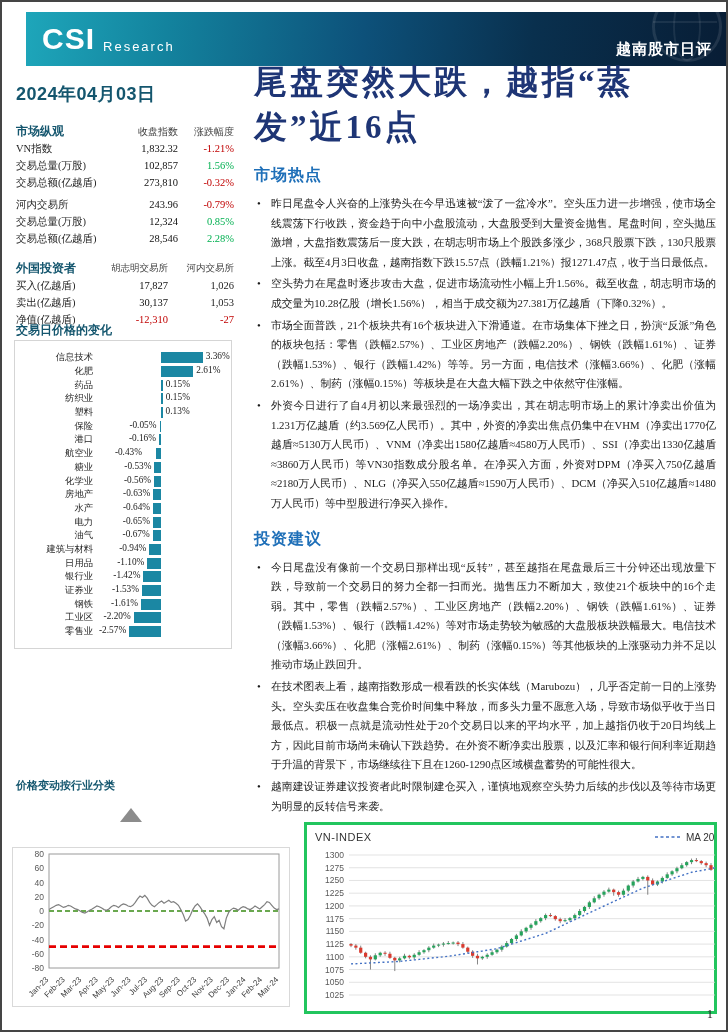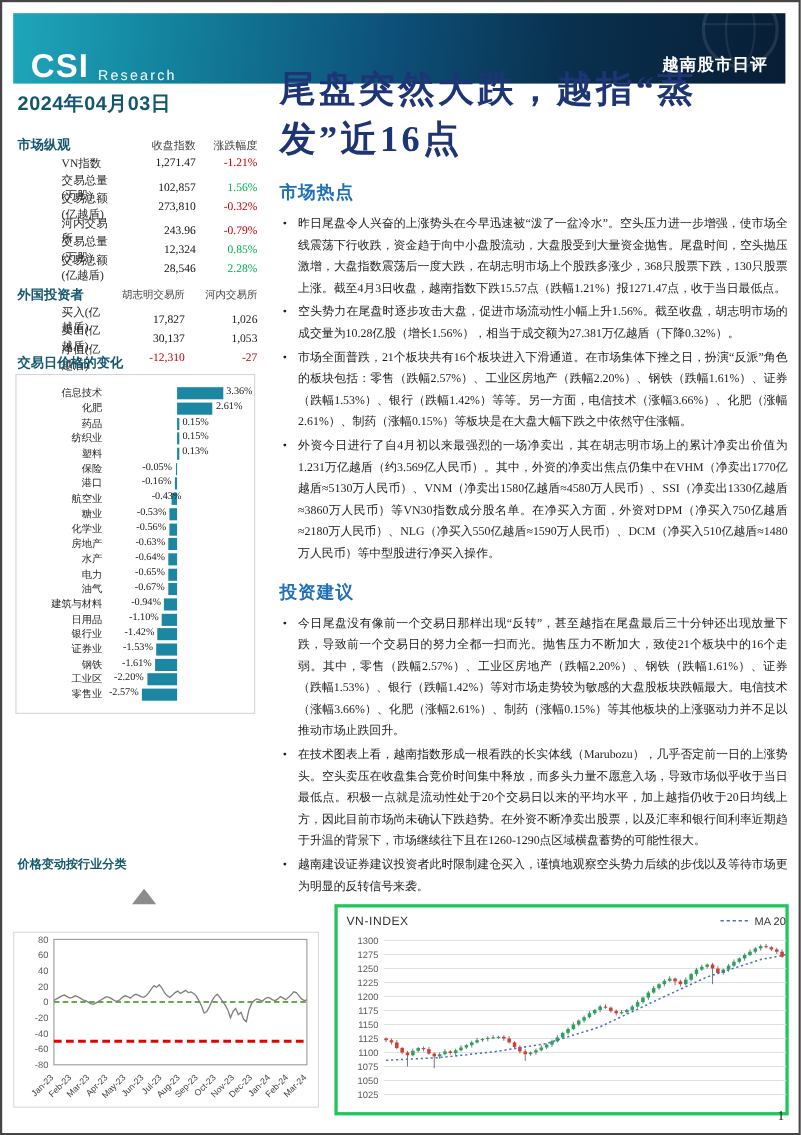--- a/index.html
+++ b/index.html
@@ -1,39 +1,39 @@
 <!DOCTYPE html>
 <html><head>
 <meta charset="utf-8">
 <style>
   html,body{margin:0;padding:0;background:#9a9a9a;}
   .page{position:relative;width:728px;height:1032px;background:#ffffff;border:2px solid #454545;
         box-sizing:border-box;overflow:hidden;font-family:"Liberation Serif","DejaVu Serif",serif;color:#1c1c1c;}
   
-  .band{position:absolute;left:10px;top:10px;width:702px;height:64px;
+  .band{position:absolute;left:24px;top:10px;width:702px;height:54px;
         background:linear-gradient(96deg,#1ea6ba 0%,#13839e 20%,#0d517a 48%,#09304e 72%,#081d35 100%);
-        display:flex;align-items:flex-end;color:#fff;overflow:hidden;}
+        display:flex;align-items:center;color:#fff;overflow:hidden;}
   .logo-main{margin-left:16px;font-family:"Liberation Sans",sans-serif;font-weight:bold;font-size:30px;line-height:1;letter-spacing:1px;}
   .logo-sub{font-family:"Liberation Sans",sans-serif;font-size:13px;letter-spacing:2px;margin-left:8px;margin-top:14px;}
   .band-right{margin-left:auto;margin-right:16px;font-family:"Liberation Sans",sans-serif;
               font-weight:bold;font-size:15px;align-self:flex-end;margin-bottom:7px;letter-spacing:1px;z-index:2;}
   .globe{position:absolute;right:6px;top:-20px;width:64px;height:64px;border-radius:50%;
          border:3px solid rgba(255,255,255,.10);}
   .globe:before{content:"";position:absolute;left:18px;top:-2px;width:24px;height:64px;border-radius:50%;
          border:2px solid rgba(255,255,255,.08);}
   .globe:after{content:"";position:absolute;left:-2px;top:26px;width:64px;height:2px;background:rgba(255,255,255,.08);}
   
   .date{position:absolute;left:14px;top:80px;font-family:"Liberation Sans",sans-serif;
         font-weight:bold;font-size:18px;color:#14566e;letter-spacing:.5px;}
   .mo{position:absolute;left:14px;top:121px;width:218px;}
   .t-row{display:grid;grid-template-columns:86px 76px 56px;height:17px;align-items:center;font-size:10.5px;}
   .t-head{font-family:"Liberation Sans",sans-serif;}
   .t-title{font-weight:bold;font-size:12px;color:#14566e;}
   .t-colh{font-size:10px;color:#3f3f3f;text-align:right;}
-  .t-label{color:#262626;margin-left:40px;}
+  .t-label{color:#262626;}
   .t-val{text-align:right;color:#111;}
   .t-chg{text-align:right;}
   .up{color:#00b050;} .down{color:#c00000;}
   .gap5{margin-top:5px;} .gap12{margin-top:13px;}
   .fi .t-row{grid-template-columns:76px 76px 66px;}
   .fi .t-colh{font-size:9.5px;}
   
   .schart-title{position:absolute;left:14px;top:320px;font-family:"Liberation Sans",sans-serif;
         font-weight:bold;font-size:12px;color:#14566e;}
   .schart{position:absolute;left:12px;top:338px;width:218px;height:309px;border:1px solid #d5d5d5;
@@ -82,21 +82,21 @@
 
   <div class="mo">
     <div class="t-row t-head">
       <span class="t-title">市场纵观</span>
       <span class="t-colh">收盘指数</span>
       <span class="t-colh">涨跌幅度</span>
     </div>
     <div id="mo-rows">
         <div class="t-row">
           <span class="t-label">VN指数</span>
-          <span class="t-val">1,271.47</span>
+          <span class="t-val">1,832.32</span>
           <span class="t-chg down">-1.21%</span>
         </div>
         <div class="t-row">
           <span class="t-label">交易总量(万股)</span>
           <span class="t-val">102,857</span>
           <span class="t-chg up">1.56%</span>
         </div>
         <div class="t-row">
           <span class="t-label">交易总额(亿越盾)</span>
           <span class="t-val">273,810</span>
@@ -193,21 +193,21 @@
         <span class="bar-cat">港口</span>
         <span class="bar-zone">
           <span class="bar" style="left: 62.016px; width: 1.984px;"></span>
           <span class="bar-val" style="right: 72.984px;">-0.16%</span>
         </span>
       </div>
       <div class="bar-row">
         <span class="bar-cat">航空业</span>
         <span class="bar-zone">
           <span class="bar" style="left: 58.668px; width: 5.332px;"></span>
-          <span class="bar-val" style="right: 64px; text-align: center;">-0.43%</span>
+          <span class="bar-val" style="right: 87px; text-align: center;">-0.43%</span>
         </span>
       </div>
       <div class="bar-row">
         <span class="bar-cat">糖业</span>
         <span class="bar-zone">
           <span class="bar" style="left: 57.428px; width: 6.572px;"></span>
           <span class="bar-val" style="right: 77.572px;">-0.53%</span>
         </span>
       </div>
       <div class="bar-row">

